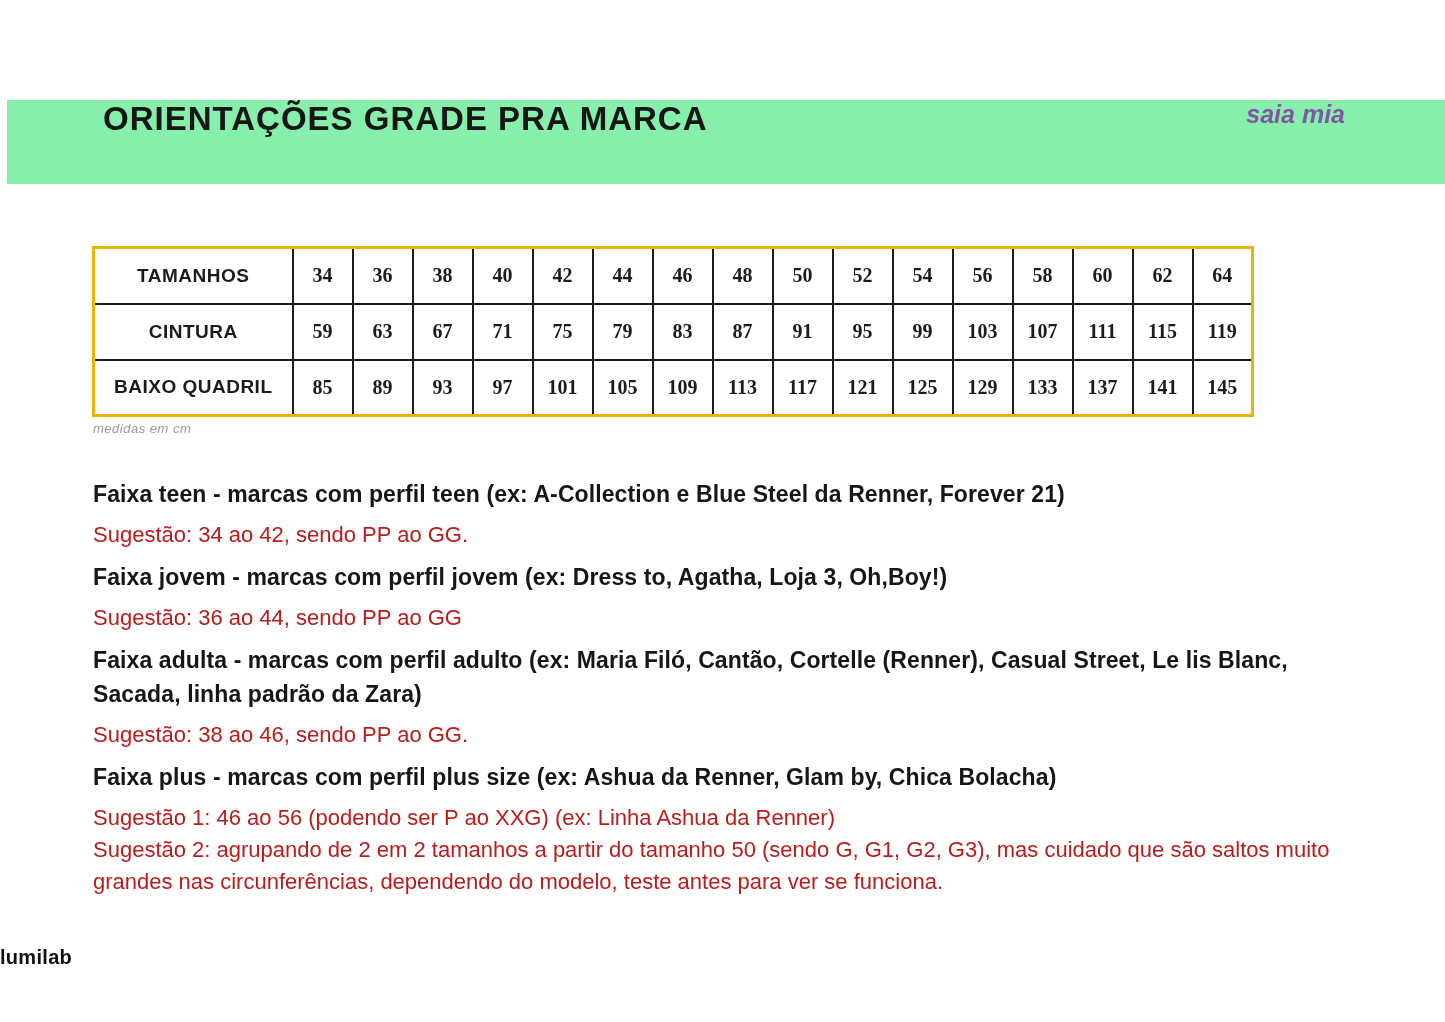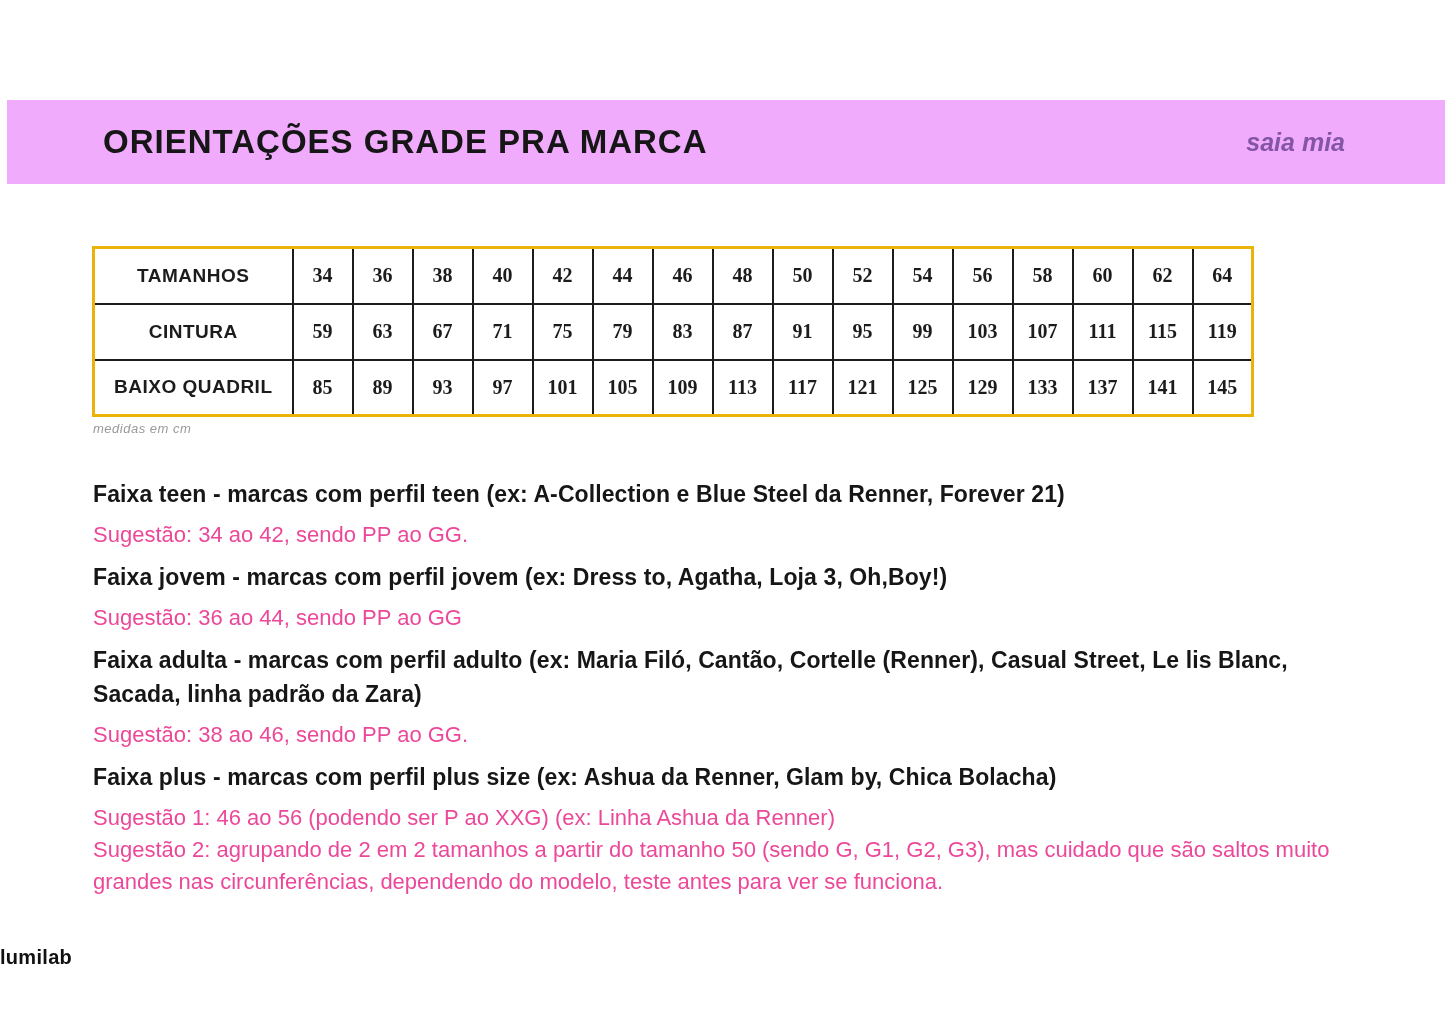--- a/index.html
+++ b/index.html
@@ -13,23 +13,22 @@
     overflow: hidden;
   }
 
   
   .band {
     position: absolute;
     left: 7px;
     right: 0;
     top: 100px;
     height: 84px;
-    background: #f0abfc;
+    background: #86efac;
     display: flex;
-    align-items: center;
     justify-content: space-between;
     padding: 0 100px 0 96px;
   }
   .band-title {
     font-size: 33px;
     font-weight: 800;
     letter-spacing: 1px;
     color: #161616;
     white-space: nowrap;
   }
@@ -92,21 +91,21 @@
     line-height: 34px;
     font-weight: 800;
     color: #161616;
     margin: 0 0 8px 0;
     letter-spacing: 0.1px;
   }
   .sec-b {
     font-size: 22px;
     line-height: 32px;
     font-weight: 400;
-    color: #ec4899;
+    color: #b91c1c;
     margin: 0;
   }
 
   
   .footer-logo {
     position: absolute;
     left: 0;
     right: 0;
     top: 946px;
     text-align: left;

